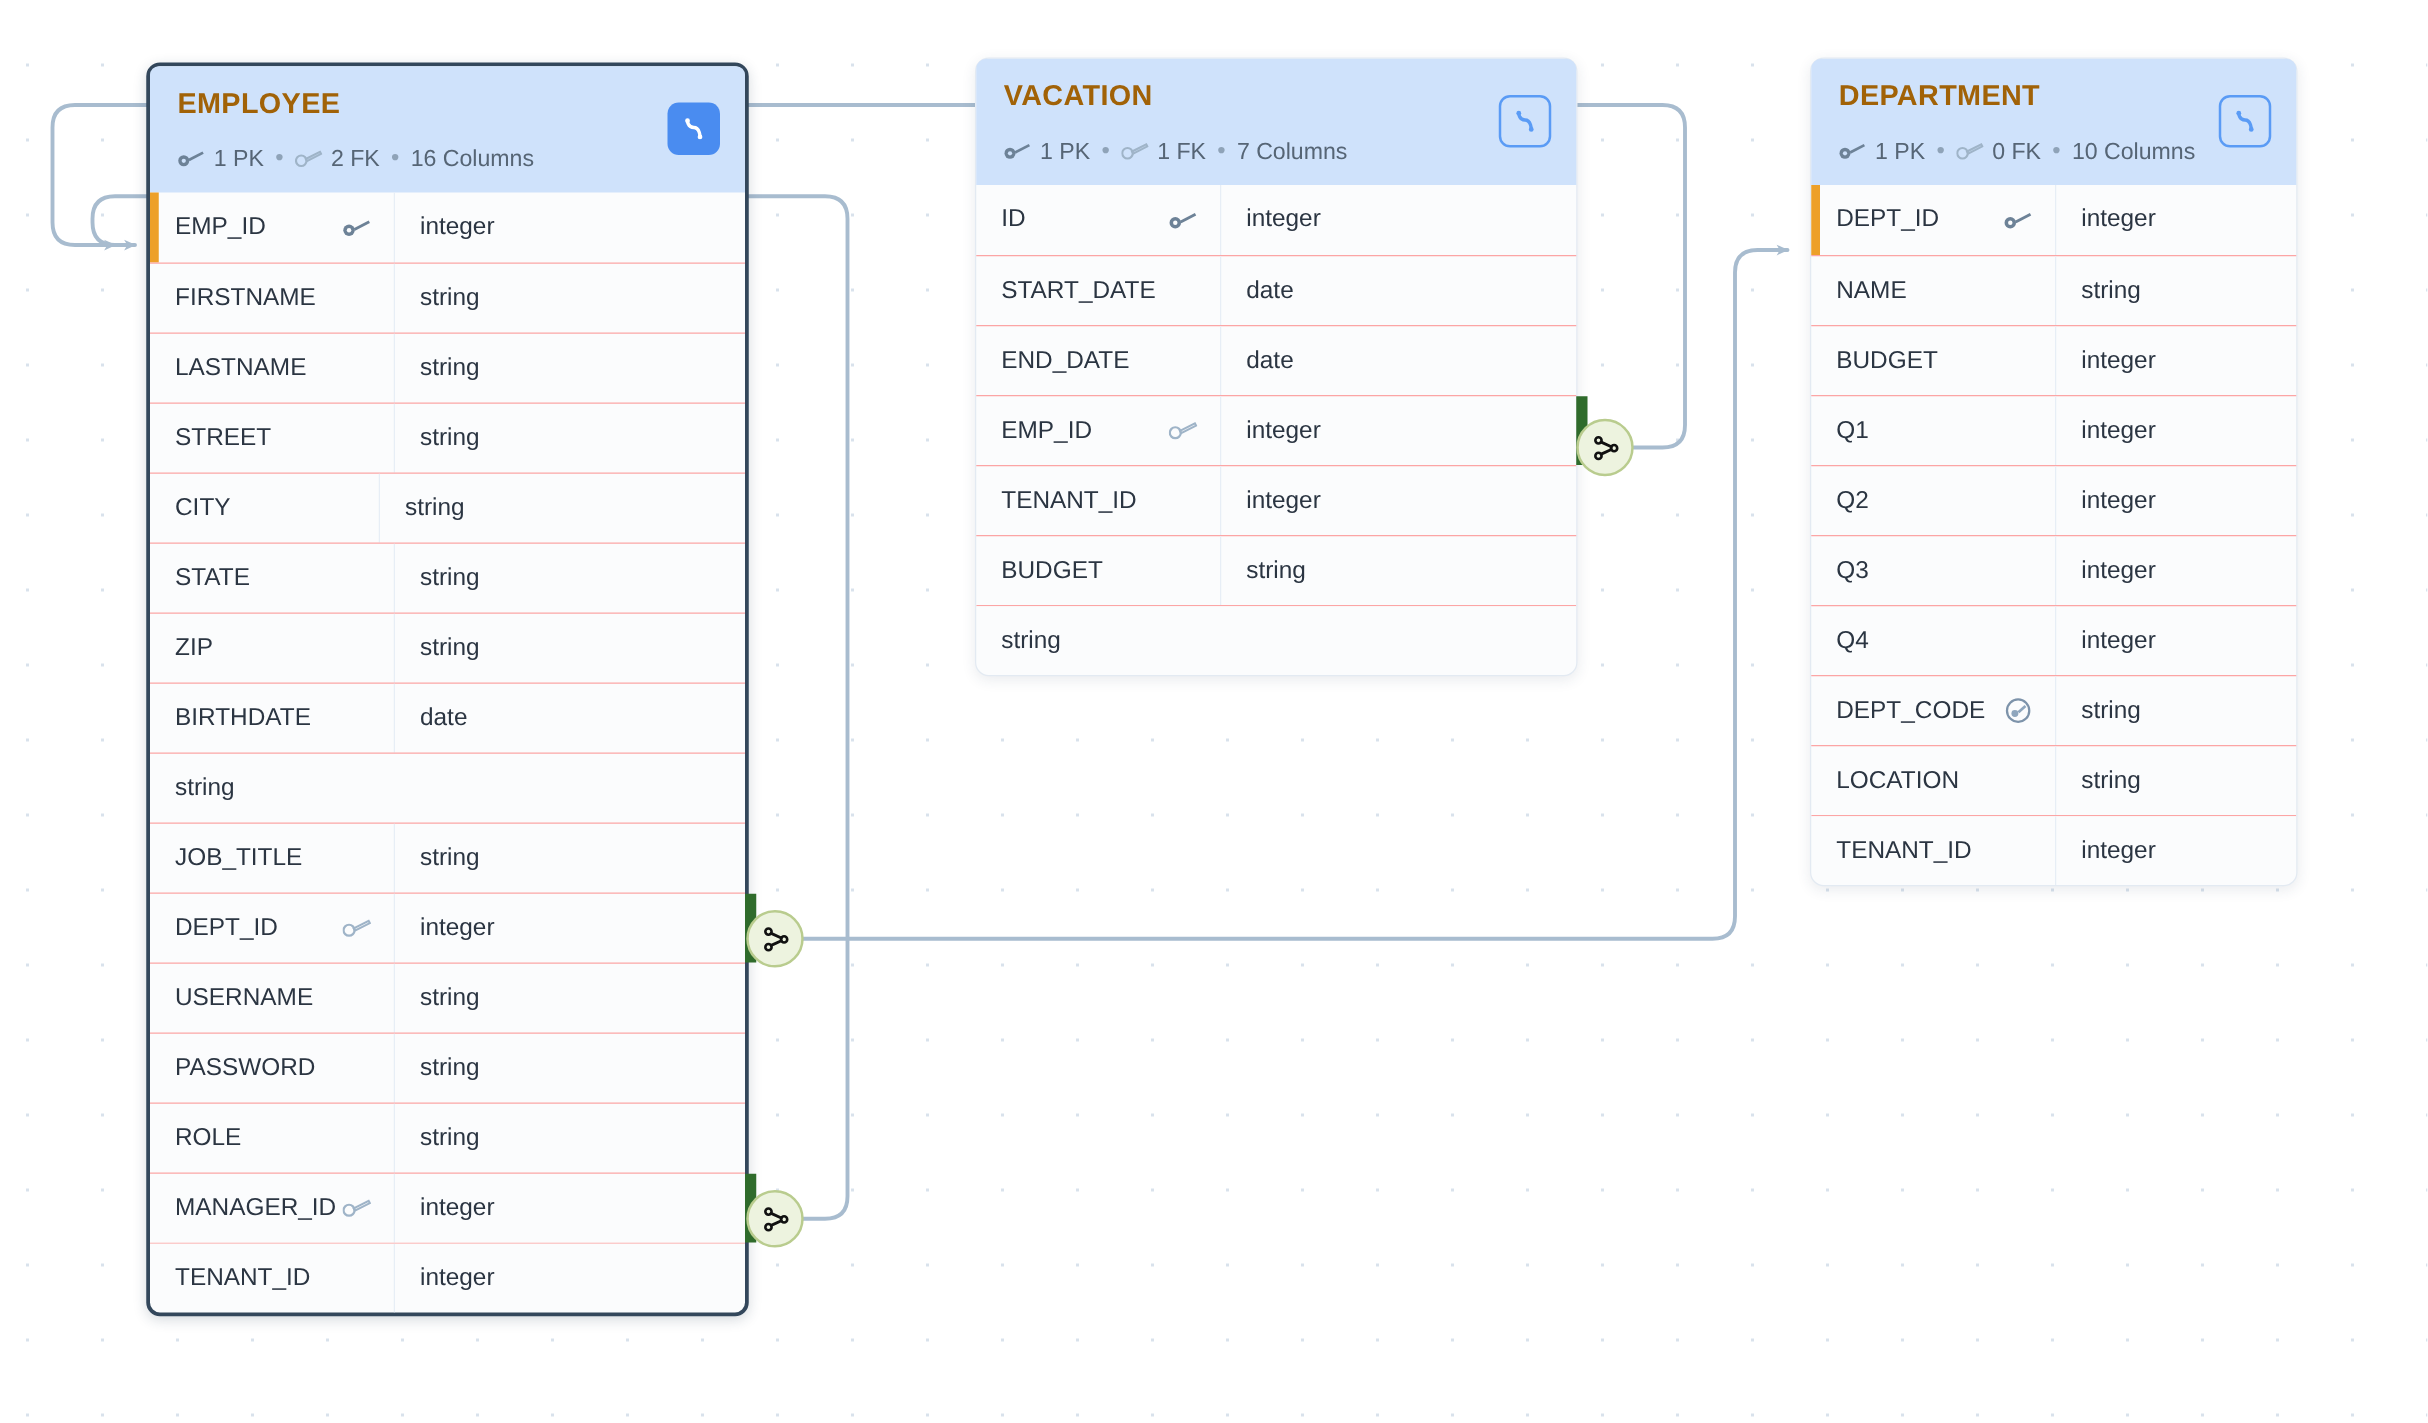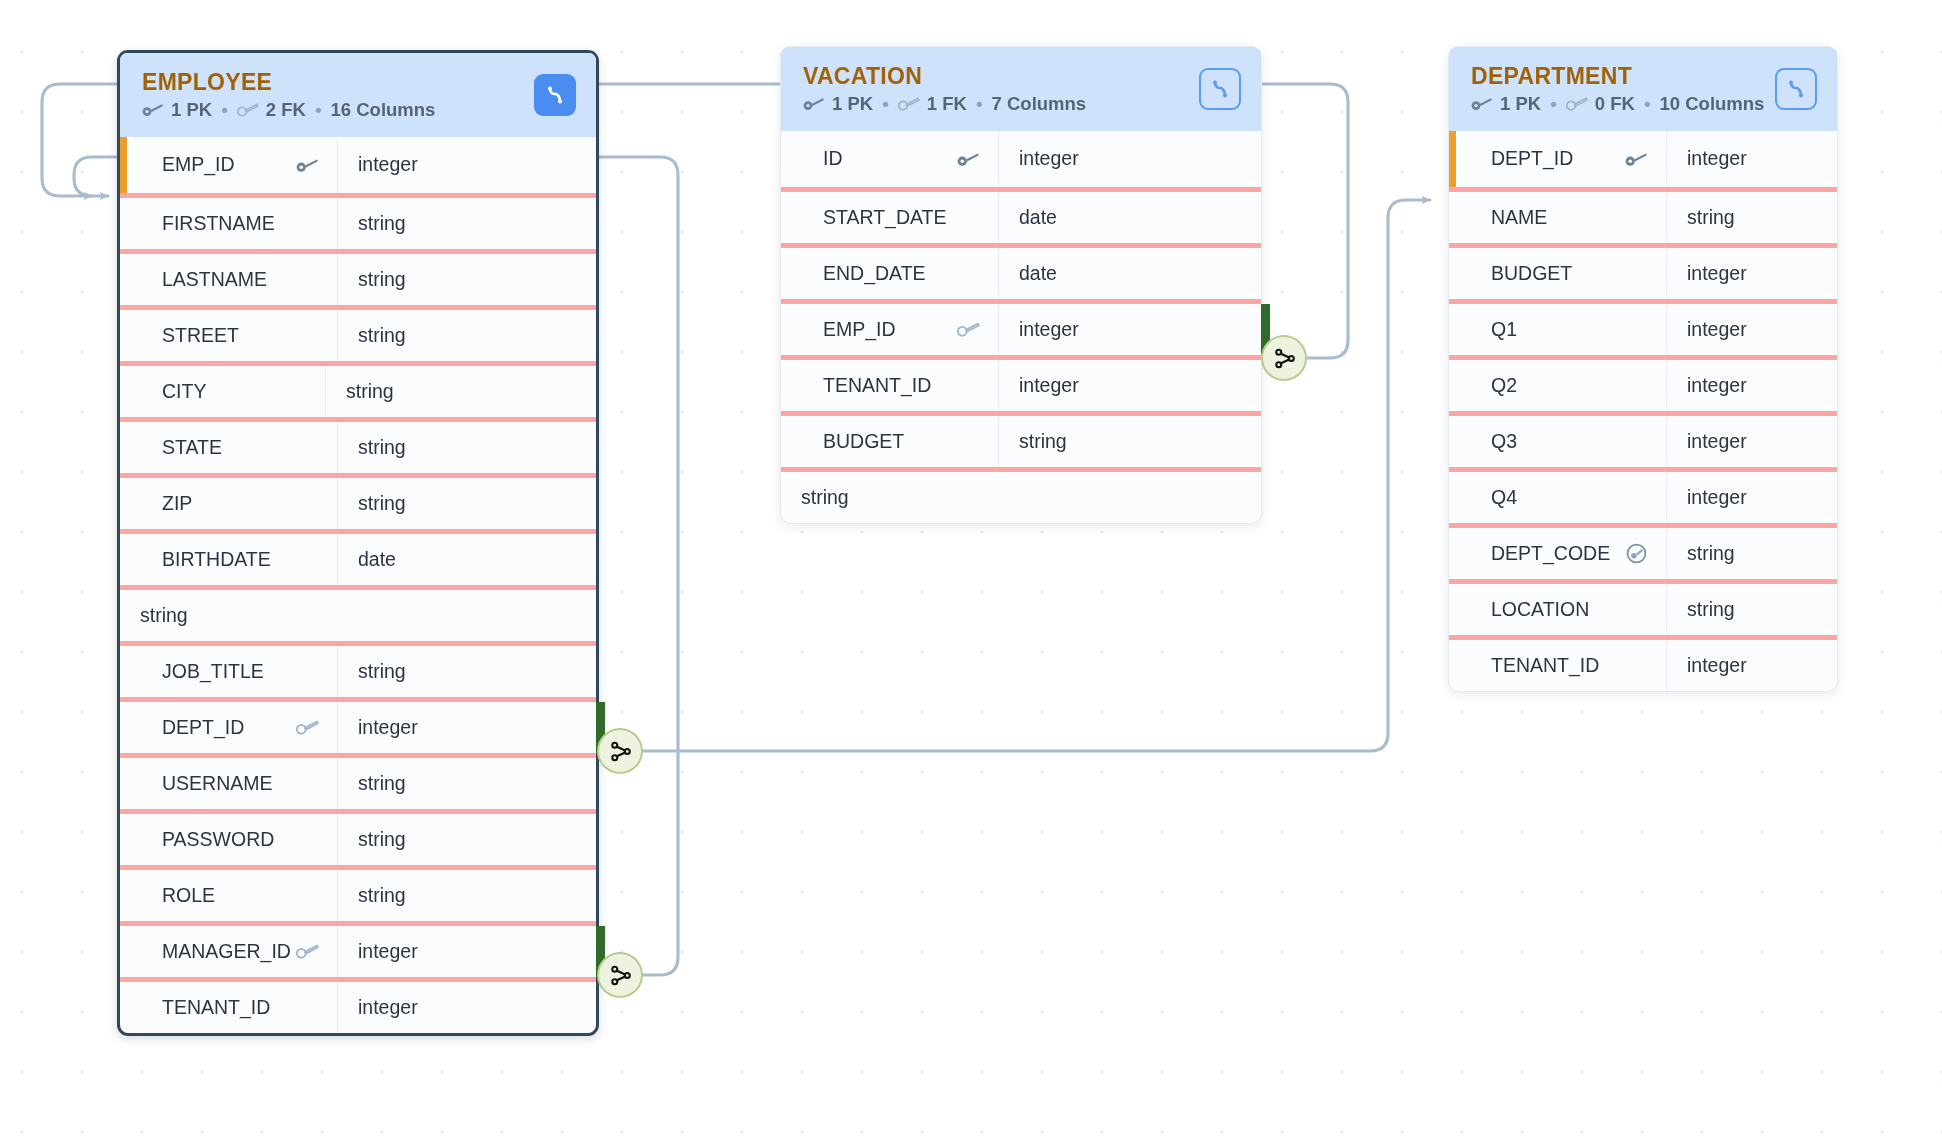--- a/index.html
+++ b/index.html
@@ -57,27 +57,27 @@
 
   .card-title {
     font-size: 23px;
     font-weight: bold;
     color: #a16207;
     letter-spacing: .3px;
     line-height: 1.12;
   }
 
   .card-meta {
-    margin-top: 3px;
+    margin-top: 20px;
     display: flex;
     align-items: center;
     gap: 7px;
     font-size: 18.5px;
     color: #566575;
-    font-weight: 700;
+    font-weight: 400;
   }
   .card-meta .dot-sep {
     color: #8fa3b8;
     font-size: 19px;
     margin: 0 2px;
     line-height: 1;
   }
   .meta-group { display: flex; align-items: center; gap: 7px; }
 
   .corner-icon {
@@ -94,34 +94,33 @@
   }
   .corner-icon.filled { background: #4a8cf0; }
   .corner-icon.outline { background: transparent; border: 2.5px solid #5a9bf5; }
 
   
   .row {
     position: relative;
     display: flex;
     align-items: stretch;
     height: 56px;
-    border-top: 5px solid #fca5a5;
+    border-top: 1px solid #fca5a5;
   }
   .row:first-child { border-top: none; }
   .row:last-child { border-radius: 0 0 8px 8px; overflow: hidden; }
 
   .col-name {
     position: relative;
     display: flex;
     align-items: center;
     justify-content: space-between;
     padding: 0 18px 0 20px;
     border-right: 1px solid #e7eef6;
     flex: 0 0 auto;
-    margin-left: 22px;
   }
   .col-type {
     display: flex;
     align-items: center;
     padding: 13px 20px;
     flex: 1 1 auto;
   }
   .col-name .txt, .col-type .txt {
     font-size: 19.5px;
     color: #2b3542;

